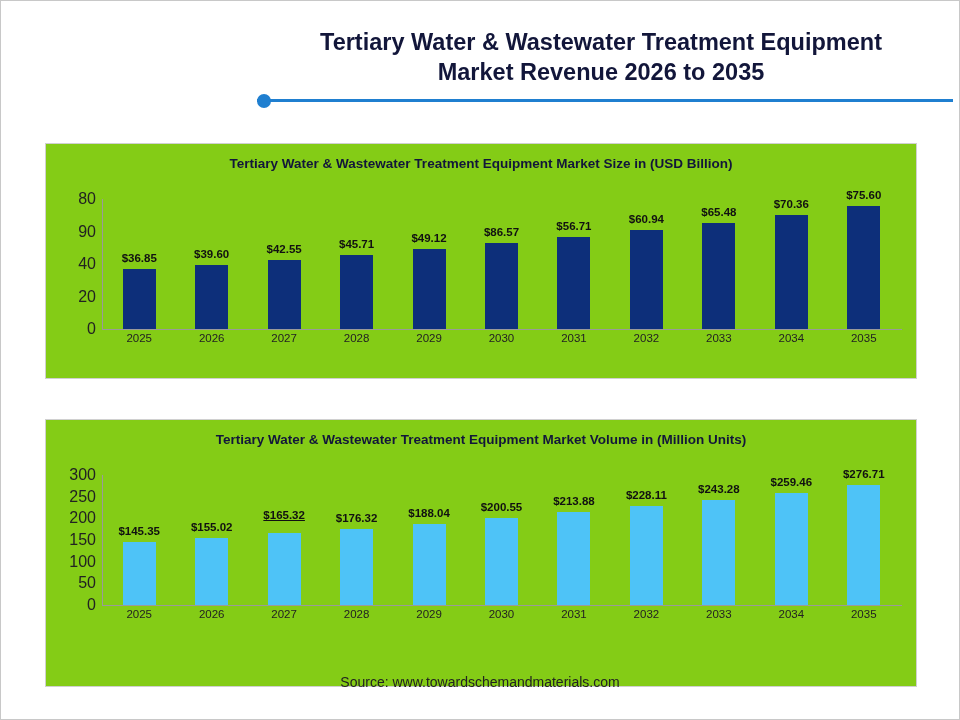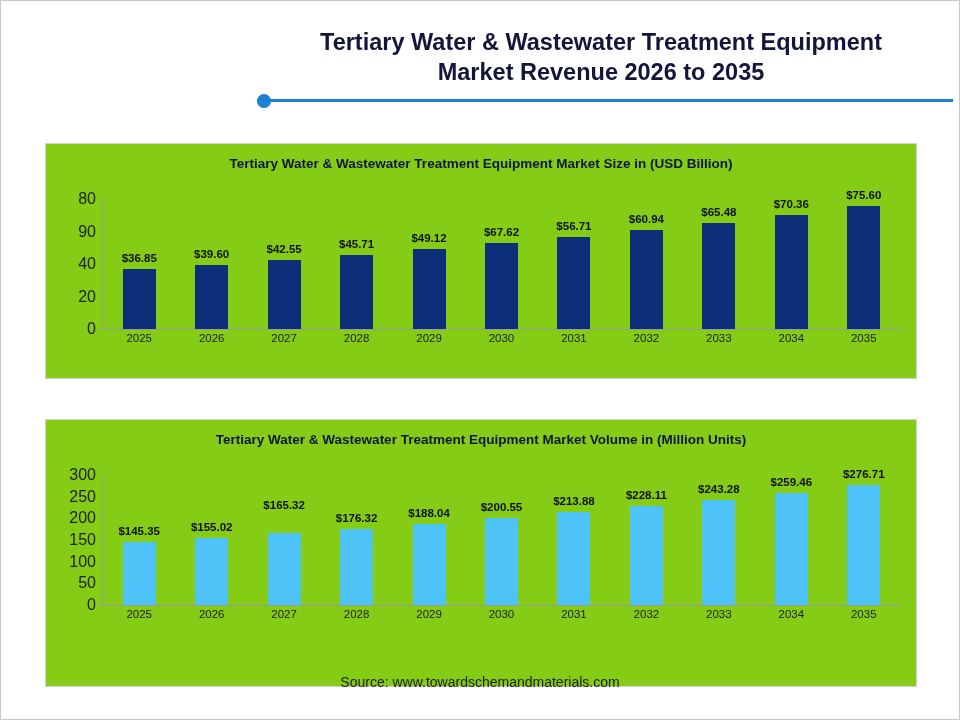--- a/index.html
+++ b/index.html
@@ -264,21 +264,21 @@
           </div>
           <div class="bar-col">
             <div class="bar-label" style="bottom: 79.2788px;">$45.71</div>
             <div class="bar" style="height: 74.2788px; background: rgb(13, 47, 122);"></div>
           </div>
           <div class="bar-col">
             <div class="bar-label" style="bottom: 84.82px; margin-top: 16px;">$49.12</div>
             <div class="bar" style="height: 79.82px; background: rgb(13, 47, 122);"></div>
           </div>
           <div class="bar-col">
-            <div class="bar-label" style="bottom: 90.7675px;">$67.62</div>
+            <div class="bar-label" style="bottom: 90.7675px;">$86.57</div>
             <div class="bar" style="height: 85.7675px; background: rgb(13, 47, 122);"></div>
           </div>
           <div class="bar-col">
             <div class="bar-label" style="bottom: 97.1538px;">$56.71</div>
             <div class="bar" style="height: 92.1538px; background: rgb(13, 47, 122);"></div>
           </div>
           <div class="bar-col">
             <div class="bar-label" style="bottom: 104.027px;">$60.94</div>
             <div class="bar" style="height: 99.0275px; background: rgb(13, 47, 122);"></div>
           </div>
@@ -328,21 +328,21 @@
       <div class="bars">
           <div class="bar-col">
             <div class="bar-label" style="bottom: 67.985px;">$145.35</div>
             <div class="bar" style="height: 62.985px; background: rgb(78, 195, 247);"></div>
           </div>
           <div class="bar-col">
             <div class="bar-label" style="bottom: 72.1753px;">$155.02</div>
             <div class="bar" style="height: 67.1753px; background: rgb(78, 195, 247);"></div>
           </div>
           <div class="bar-col">
-            <div class="bar-label" style="bottom: 94px;">$165.32</div>
+            <div class="bar-label" style="bottom: 84px; text-decoration: underline;">$165.32</div>
             <div class="bar" style="height: 71.6387px; background: rgb(78, 195, 247);"></div>
           </div>
           <div class="bar-col">
             <div class="bar-label" style="bottom: 81.4053px;">$176.32</div>
             <div class="bar" style="height: 76.4053px; background: rgb(78, 195, 247);"></div>
           </div>
           <div class="bar-col">
             <div class="bar-label" style="bottom: 86.484px;">$188.04</div>
             <div class="bar" style="height: 81.484px; background: rgb(78, 195, 247);"></div>
           </div>

